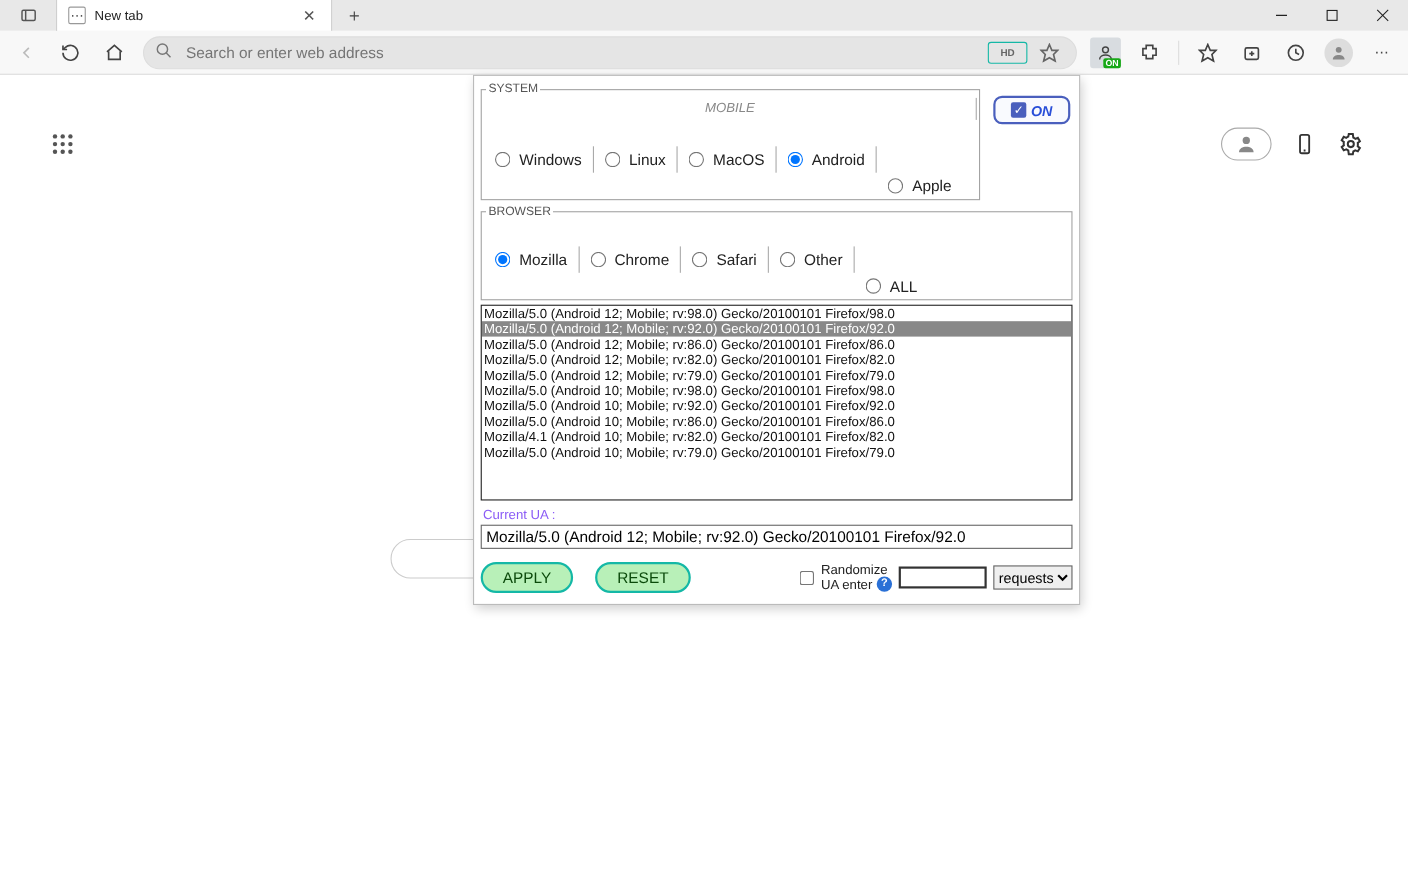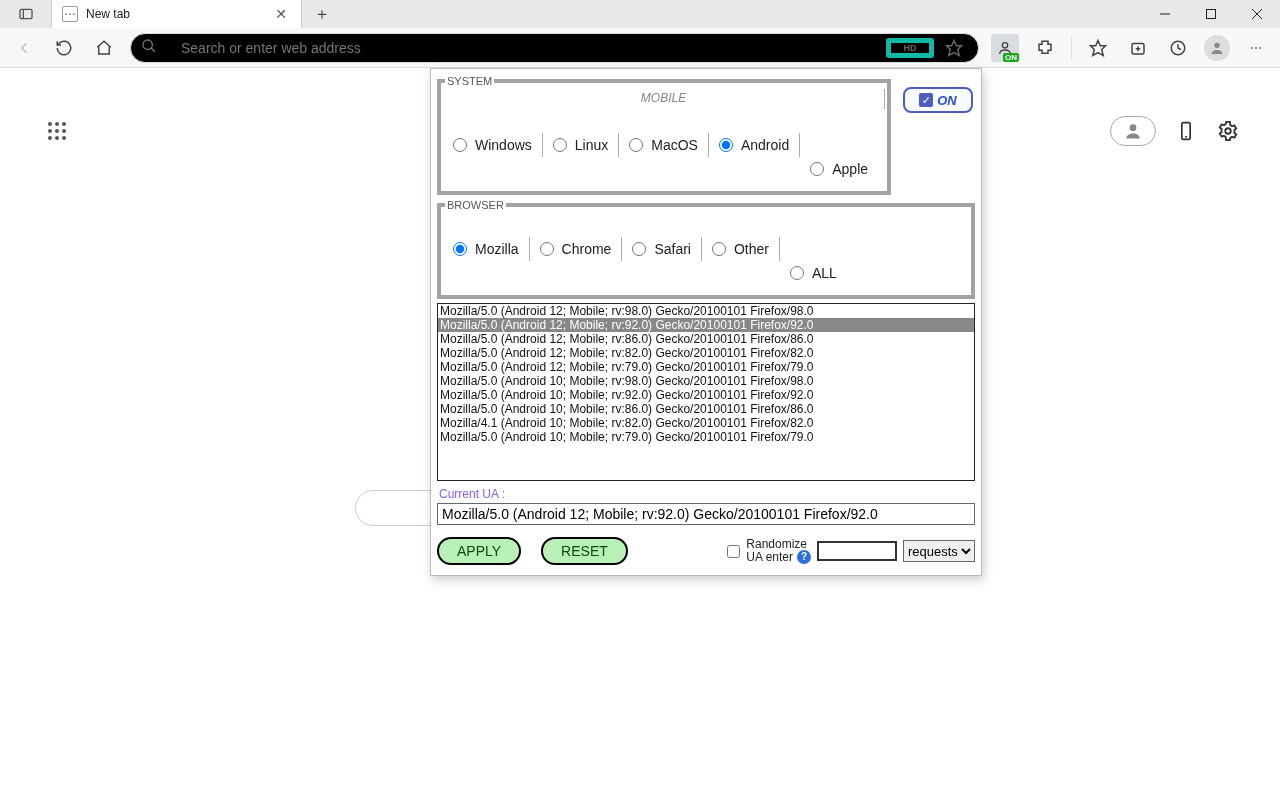--- a/index.html
+++ b/index.html
@@ -66,40 +66,40 @@
   display: flex; align-items: center; justify-content: center;
   border-radius: 4px;
   color: #444;
   cursor: pointer;
 }
 .tb-btn.disabled { color: #bbb; cursor: default; }
 .tb-btn svg { width: 18px; height: 18px; }
 .addressbar {
   flex: 1;
   height: 30px;
-  background: #000000;
+  background: #e5e5e5;
   border: 1px solid #ddd;
   border-radius: 15px;
   display: flex;
   align-items: center;
-  gap: 24px;
+  gap: 12px;
   padding: 0 10px;
 }
 .addressbar .search-ic { color: #777; }
 .addressbar input {
   flex: 1;
   border: none;
   outline: none;
   font-size: 14px;
   color: #777;
   background: transparent;
 }
 .addrbar-right { display: flex; gap: 6px; align-items: center; }
 .addr-chip {
-  width: 48px; height: 20px; border: 5px solid #14b8a6; border-radius: 3px;
+  width: 36px; height: 20px; border: 1px solid #14b8a6; border-radius: 3px;
   display: flex; align-items: center; justify-content: center;
   font-size: 9px; font-weight: bold; color: #666;
 }
 .ext-active {
   width: 28px; height: 28px;
   background: #d8dce0;
   border-radius: 3px;
   display: flex; align-items: center; justify-content: center;
   position: relative;
 }
@@ -171,22 +171,22 @@
 .popup {
   position: absolute;
   left: 430px; top: 0;
   width: 552px;
   background: #fff;
   border: 1px solid #bbb;
   box-shadow: 2px 4px 10px rgba(0,0,0,0.2);
   padding: 4px 6px 10px 6px;
 }
 fieldset {
-  border: 4px solid #a3a3a3;
-  padding: 2px 2px 10px 2px;
+  border: 1px solid #a3a3a3;
+  padding: 2px 2px 0 2px;
   margin: 2px 0 4px 0;
   position: relative;
 }
 legend {
   font-size: 11px; color: #555;
   padding: 0 2px;
   margin-left: 2px;
 }
 .radio-row {
   display: flex;
@@ -263,21 +263,21 @@
   font-family: Arial, sans-serif;
 }
 
 .bottom-row {
   display: flex;
   align-items: center;
   gap: 20px;
   margin-top: 12px;
 }
 .pill-btn {
-  border: 2px solid #000000;
+  border: 2px solid #14b8a6;
   background: #b8f0b8;
   border-radius: 14px;
   padding: 4px 18px;
   font-size: 14px;
   color: #0b4a0b;
   cursor: pointer;
   font-family: inherit;
 }
 .bottom-spacer { flex: 1; }
 .rand-grp { display: flex; align-items: center; gap: 6px; font-size: 12px; color: #222; }

